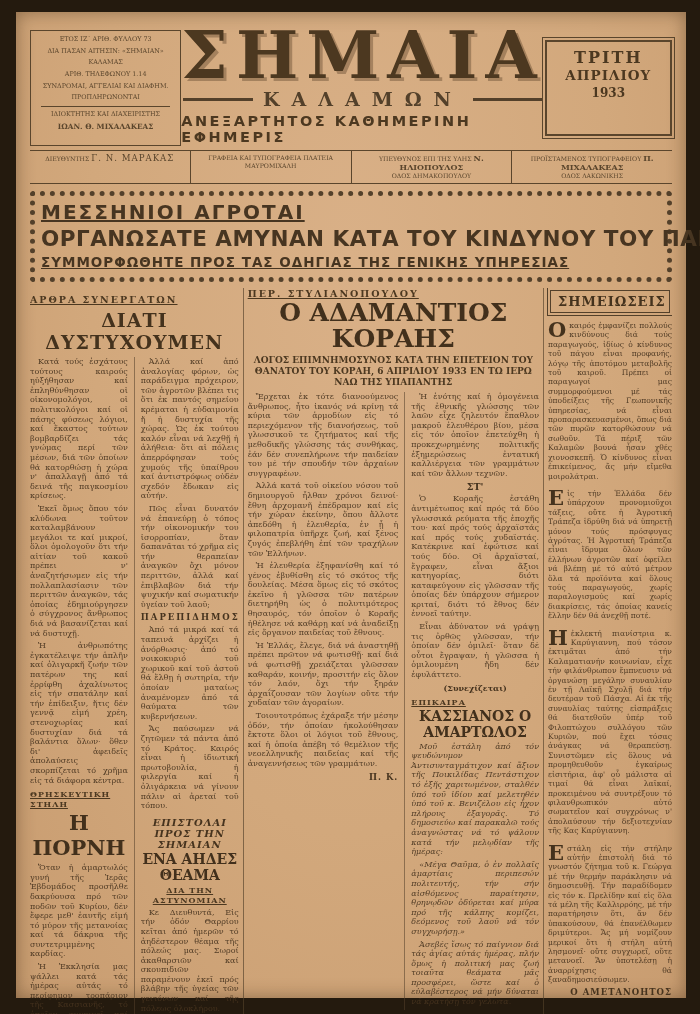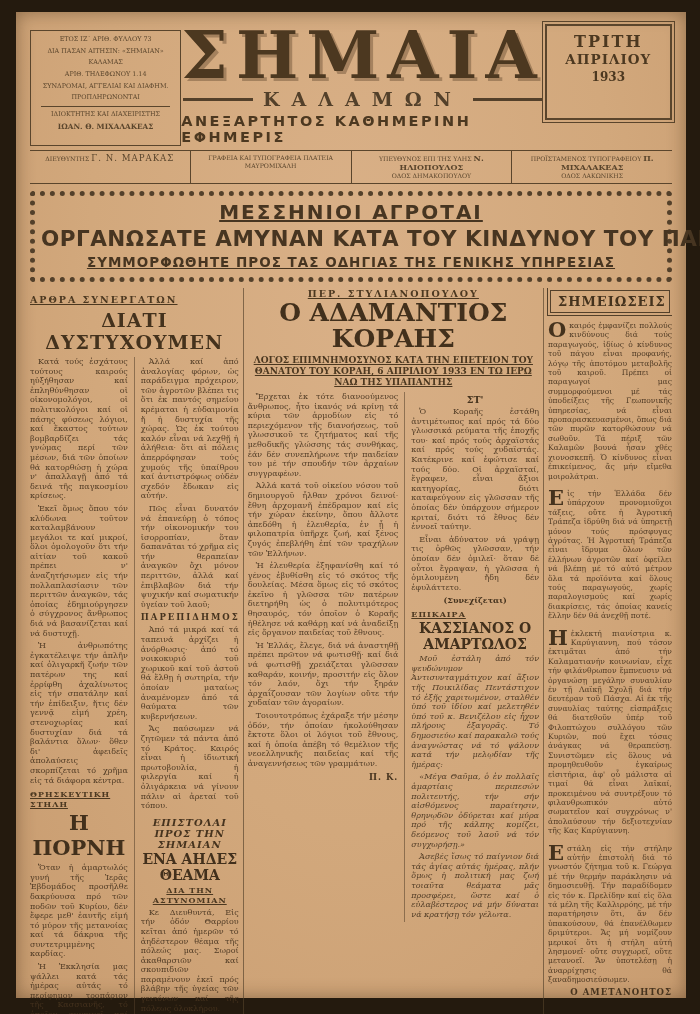--- a/index.html
+++ b/index.html
@@ -37,54 +37,54 @@
     font-size:19px;letter-spacing:12px;font-weight:bold;color:#53402a;
     display:flex;align-items:center;justify-content:center;gap:10px;margin-top:2px;
   }
   .kalamon::before,.kalamon::after{
     content:"";display:block;width:70px;border-top:3px solid #53402a;
   }
   .subtitle{font-size:14.5px;font-weight:bold;letter-spacing:2.5px;color:#4c3820;margin-top:3px;
     font-family:"DejaVu Sans", sans-serif;}
   .datebox{
     width:128px;border:2px solid #5a452c;outline:1px solid #5a452c;outline-offset:2px;
-    text-align:center;padding:6px 2px;box-sizing:border-box;color:#4c3820;height:96px;margin-top:0;
+    text-align:center;padding:6px 2px;box-sizing:border-box;color:#4c3820;height:96px;margin-top:16px;
   }
   .datebox .d1{font-size:16px;font-weight:bold;letter-spacing:2px;}
   .datebox .d2{font-size:26px;font-weight:bold;line-height:26px;margin:3px 0;}
   .datebox .d3{font-size:13.5px;font-weight:bold;letter-spacing:1px;}
   .datebox .d4{font-size:12px;font-weight:bold;margin-top:3px;}
   .mast-row2{
     display:flex;border-top:1px solid #5a452c;border-bottom:1px solid #5a452c;
     margin-top:4px;font-size:6.2px;text-align:center;color:#5a452c;
   }
   .mast-row2 .cell{flex:1;padding:3px 4px;border-left:1px solid #5a452c;line-height:8px;}
   .mast-row2 .cell:first-child{border-left:none;}
   .mast-row2 .name{font-weight:normal;font-size:8.6px;letter-spacing:1px;}
   .mast-row2 .inlinename{font-weight:bold;font-size:8px;}
   
   .banner{
     margin-top:7px;border:5px dotted #53402a;border-radius:4px;
-    text-align:center;padding:4px 6px 7px 6px;color:#473521;
+    text-align:left;padding:4px 6px 7px 6px;color:#473521;
     font-family:"DejaVu Sans", sans-serif;
   }
   .banner .b1{font-size:20px;font-weight:bold;letter-spacing:2px;text-decoration:underline;}
   .banner .b2{font-size:21.5px;font-weight:bold;letter-spacing:.5px;margin-top:2px;white-space:nowrap;}
   .banner .b3{font-size:13.5px;font-weight:bold;letter-spacing:1px;text-decoration:underline;margin-top:3px;}
   
   .main{display:flex;margin-top:6px;height:742px;overflow:hidden;}
   .vsep{width:0;border-left:1px solid rgba(83,64,42,.65);margin:0 4px;}
   .group-left{width:212px;}
   .group-mid{width:296px;}
   .group-right{width:124px;}
   .kicker{font-size:9.5px;font-weight:bold;letter-spacing:2px;text-decoration:underline;color:#4c3820;}
-  .kicker.center{text-align:center;display:block;}
+  .kicker.center{text-align:left;display:block;}
   .headline1{font-size:19px;font-weight:bold;text-align:center;letter-spacing:1px;color:#44321d;margin:2px 0 4px 0;}
   .headline2{font-size:25px;font-weight:bold;text-align:center;color:#42301c;line-height:26px;margin:1px 0 3px 0;}
-  .subhead{font-size:9px;font-weight:bold;text-align:center;line-height:11px;color:#4c3820;margin-bottom:4px;text-decoration:underline;}
+  .subhead{font-size:9px;font-weight:bold;text-align:center;line-height:11px;color:#4c3820;margin-bottom:4px;}
   .cols2{display:flex;}
   .subcol{flex:1;overflow:hidden;}
   .subcol + .subcol{border-left:1px solid rgba(83,64,42,.55);padding-left:6px;margin-left:6px;}
   .body p{
     font-size:8px;line-height:9.6px;text-align:justify;margin:0 0 3px 0;
     color:rgba(70,51,30,.92);text-indent:8px;
   }
   .body p.ital{font-style:italic;}
   .sig{font-size:8.5px;font-weight:bold;text-align:center;letter-spacing:2px;margin:3px 0;color:#46331e;}
   .sig.right{text-align:right;letter-spacing:1px;}
@@ -204,20 +204,21 @@
       <div class="cols2">
         <div class="subcol body" style="flex:1.18;">
           <p>Ἔρχεται ἐκ τότε διανοούμενος ἄνθρωπος, ἦτο ἱκανός νά κρίνῃ τά κύρια τῶν ἁρμοδίων εἰς τό περιεχόμενον τῆς διανοήσεως, τοῦ γλωσσικοῦ τε ζητήματος καί τῆς μεθοδικῆς γλώσσης τάς συνθήκας, ἐάν δέν συνεπλήρωνε τήν παιδείαν του μέ τήν σπουδήν τῶν ἀρχαίων συγγραφέων.</p>
           <p>Ἀλλά κατά τοῦ οἰκείου νόσου τοῦ δημιουργοῦ ἦλθαν χρόνοι δεινοί· ἔθνη ἀρχομανῆ ἐπέδραμον καί εἰς τήν χώραν ἐκείνην, ὅπου ἄλλοτε ἀπεδόθη ἡ ἐλευθερία, ἐν ᾗ ἡ φιλοπατρία ὑπῆρχε ζωή, καί ξένος ζυγός ἐπεβλήθη ἐπί τῶν τραχήλων τῶν Ἑλλήνων.</p>
           <p>Ἡ ἐλευθερία ἐξηφανίσθη καί τό γένος ἐβυθίσθη εἰς τό σκότος τῆς δουλείας. Μέσα ὅμως εἰς τό σκότος ἐκεῖνο ἡ γλῶσσα τῶν πατέρων διετηρήθη ὡς ὁ πολυτιμότερος θησαυρός, τόν ὁποῖον ὁ Κοραῆς ἠθέλησε νά καθάρῃ καί νά ἀναδείξῃ εἰς ὄργανον παιδείας τοῦ ἔθνους.</p>
           <p>Ἡ Ἑλλάς, ἔλεγε, διά νά ἀναστηθῇ πρέπει πρῶτον νά φωτισθῇ· καί διά νά φωτισθῇ χρειάζεται γλῶσσαν καθαράν, κοινήν, προσιτήν εἰς ὅλον τόν λαόν, ὄχι τήν ξηράν ἀρχαΐζουσαν τῶν λογίων οὔτε τήν χυδαίαν τῶν ἀγοραίων.</p>
           <p>Τοιουτοτρόπως ἐχάραξε τήν μέσην ὁδόν, τήν ὁποίαν ἠκολούθησαν ἔκτοτε ὅλοι οἱ λόγιοι τοῦ ἔθνους, καί ἡ ὁποία ἀπέβη τό θεμέλιον τῆς νεοελληνικῆς παιδείας καί τῆς ἀναγεννήσεως τῶν γραμμάτων.</p>
           <div class="sig right">Π. Κ.</div>
         </div>
         <div class="subcol body">
+          <p>Ἡ ἑνότης καί ἡ ὁμογένεια τῆς ἐθνικῆς γλώσσης τῶν λαῶν εἶχε ζηλευτόν ἔπαθλον μακροῦ ἐλευθέρου βίου, μέσα εἰς τόν ὁποῖον ἐπετεύχθη ἡ προκεχωρημένης πολιτικῆς ἐξημερώσεως ἐντατική καλλιέργεια τῶν γραμμάτων καί τῶν ἄλλων τεχνῶν.</p>
           <div class="divider-mark">ΣΤ'</div>
           <p>Ὁ Κοραῆς ἐστάθη ἀντιμέτωπος καί πρός τά δύο γλωσσικά ρεύματα τῆς ἐποχῆς του· καί πρός τούς ἀρχαϊστάς καί πρός τούς χυδαϊστάς. Κατέκρινε καί ἐφώτισε καί τούς δύο. Οἱ ἀρχαϊσταί, ἔγραφεν, εἶναι ἄξιοι κατηγορίας, διότι καταφεύγουν εἰς γλῶσσαν τῆς ὁποίας δέν ὑπάρχουν σήμερον κριταί, διότι τό ἔθνος δέν ἐννοεῖ ταύτην.</p>
           <p>Εἶναι ἀδύνατον νά γράψῃ τις ὀρθῶς γλῶσσαν, τήν ὁποίαν δέν ὁμιλεῖ· ὅταν δέ οὗτοι ἔγραψαν, ἡ γλῶσσα ἡ ὁμιλουμένη ἤδη δέν ἐφυλάττετο.</p>
           <div class="continued">(Συνεχίζεται)</div>
           <div class="sechead-sm">ΕΠΙΚΑΙΡΑ</div>
           <div class="sechead-mid">ΚΑΣΣΙΑΝΟΣ Ο ΑΜΑΡΤΩΛΟΣ</div>
           <p class="ital">Μοῦ ἐστάλη ἀπό τόν ψευδώνυμον Ἀντισυνταγμάτιχον καί ἄξιον τῆς Ποικιλίδας Πεντάστιχον τό ἑξῆς χαριτωμένον, σταλθέν ὑπό τοῦ ἰδίου καί μελετηθέν ὑπό τοῦ κ. Βενιζέλου εἰς ἦχον πλήρους ἐξαγορᾶς. Τό δημοσιεύω καί παρακαλῶ τούς ἀναγνώστας νά τό ψάλουν κατά τήν μελῳδίαν τῆς ἡμέρας:</p>
           <p class="ital">«Μέγα Θαῦμα, ὁ ἐν πολλαῖς ἁμαρτίαις περιπεσών πολιτευτής, τήν σήν αἰσθόμενος παραίτησιν, θρηνῳδῶν ὀδύρεται καί μύρα πρό τῆς κάλπης κομίζει, δεόμενος τοῦ λαοῦ νά τόν συγχωρήσῃ.»</p>
           <p class="ital">Ἀσεβές ἴσως τό παίγνιον διά τάς ἁγίας αὐτάς ἡμέρας, πλήν ὅμως ἡ πολιτική μας ζωή τοιαῦτα θεάματα μᾶς προσφέρει, ὥστε καί ὁ εὐλαβέστερος νά μήν δύναται νά κρατήσῃ τόν γέλωτα.</p>
         </div>

